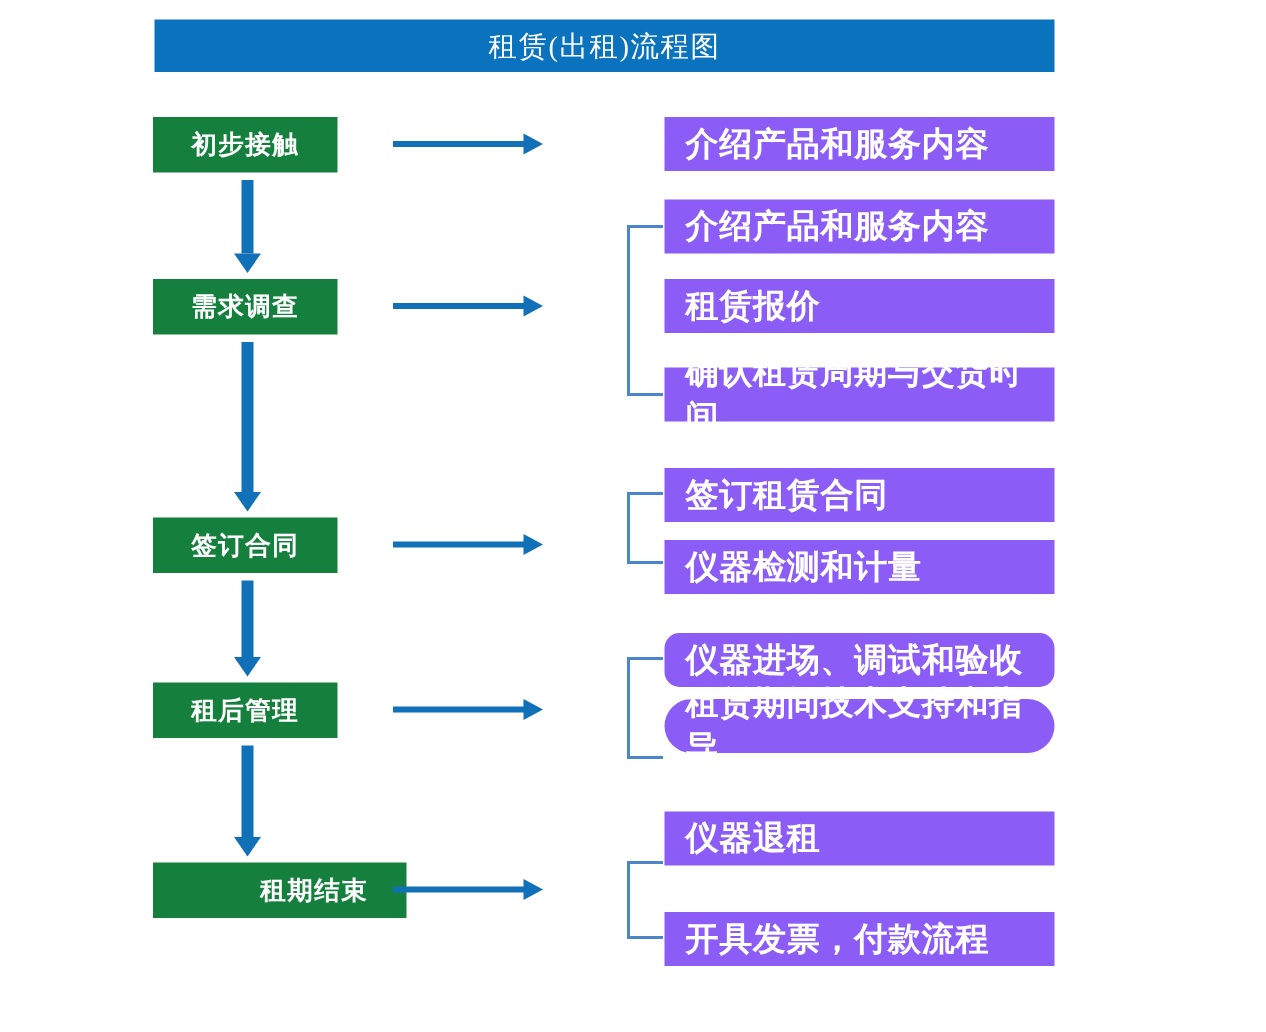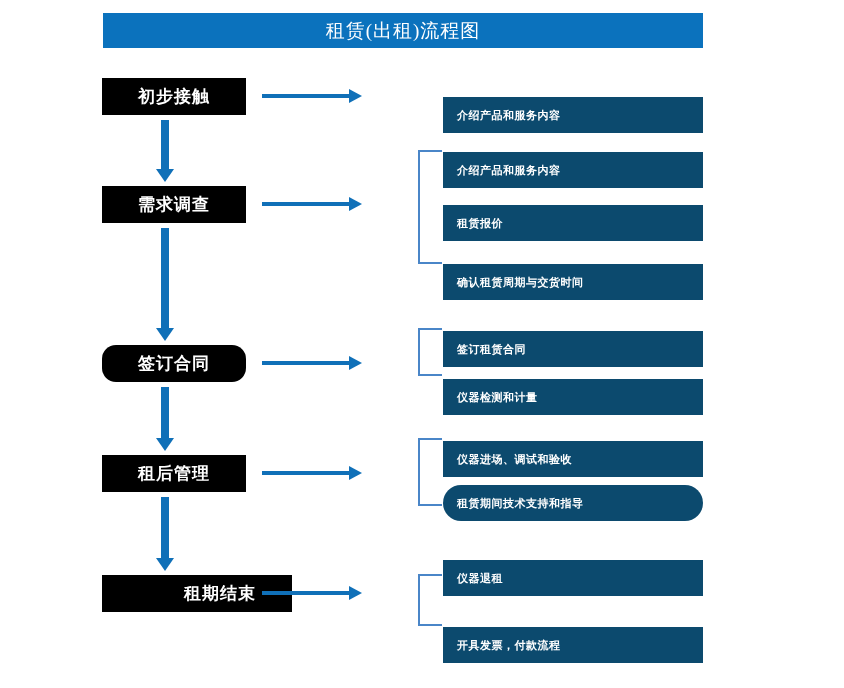--- a/index.html
+++ b/index.html
@@ -34,48 +34,47 @@
     letter-spacing: 1px;
     display: flex;
     align-items: center;
     justify-content: center;
   }
 
   
   .stage-box {
     position: absolute;
     left: 102px;
-    width: 144px;
+    width: 123px;
     height: 37px;
-    background: #000000;
+    background: #15803d;
     color: #ffffff;
     font-size: 17px;
     font-weight: bold;
     letter-spacing: 1px;
     display: flex;
     align-items: center;
     justify-content: center;
   }
 
   
   .detail-box {
     position: absolute;
     left: 443px;
     width: 260px;
     height: 36px;
-    background: #0c4a6e;
+    background: #8b5cf6;
     color: #ffffff;
-    font-size: 11px;
+    font-size: 22px;
     font-weight: bold;
     letter-spacing: 0.5px;
     display: flex;
     align-items: center;
     padding-left: 14px;
     box-sizing: border-box;
-    margin-top: 19px;
   }
 
   
   .h-arrow {
     position: absolute;
     left: 262px;
     width: 100px;
     height: 14px;
   }
   .h-arrow .shaft {
@@ -134,21 +133,21 @@
 </style>
 </head>
 <body>
 
 <div id="flow-root">
 
   <div class="title-bar">租赁(出租)流程图</div>
 
   <div class="stage-box" style="top:78px;">初步接触</div>
   <div class="stage-box" style="top:186px;">需求调查</div>
-  <div class="stage-box" style="top:345px;border-radius:14px;">签订合同</div>
+  <div class="stage-box" style="top:345px;">签订合同</div>
   <div class="stage-box" style="top:455px;">租后管理</div>
   <div class="stage-box" style="top:575px;padding-left:46px;">租期结束</div>
 
   <div class="v-arrow" style="top:120px; height:62px;">
     <div class="shaft" style="height:49px;"></div>
     <div class="head"></div>
   </div>
   <div class="v-arrow" style="top:228px; height:113px;">
     <div class="shaft" style="height:100px;"></div>
     <div class="head"></div>
@@ -187,18 +186,18 @@
   <div class="bracket" style="top:328px; height:48px;"></div>
   <div class="bracket" style="top:438px; height:68px;"></div>
   <div class="bracket" style="top:574px; height:52px;"></div>
 
   <div class="detail-box" style="top:78px;">介绍产品和服务内容</div>
   <div class="detail-box" style="top:133px;">介绍产品和服务内容</div>
   <div class="detail-box" style="top:186px;">租赁报价</div>
   <div class="detail-box" style="top:245px;">确认租赁周期与交货时间</div>
   <div class="detail-box" style="top:312px;">签订租赁合同</div>
   <div class="detail-box" style="top:360px;">仪器检测和计量</div>
-  <div class="detail-box" style="top:422px;">仪器进场、调试和验收</div>
+  <div class="detail-box" style="top:422px;border-radius:10px;">仪器进场、调试和验收</div>
   <div class="detail-box" style="top:466px;border-radius:18px;">租赁期间技术支持和指导</div>
   <div class="detail-box" style="top:541px;">仪器退租</div>
   <div class="detail-box" style="top:608px;">开具发票，付款流程</div>
 
 </div>
 
 </body></html>

